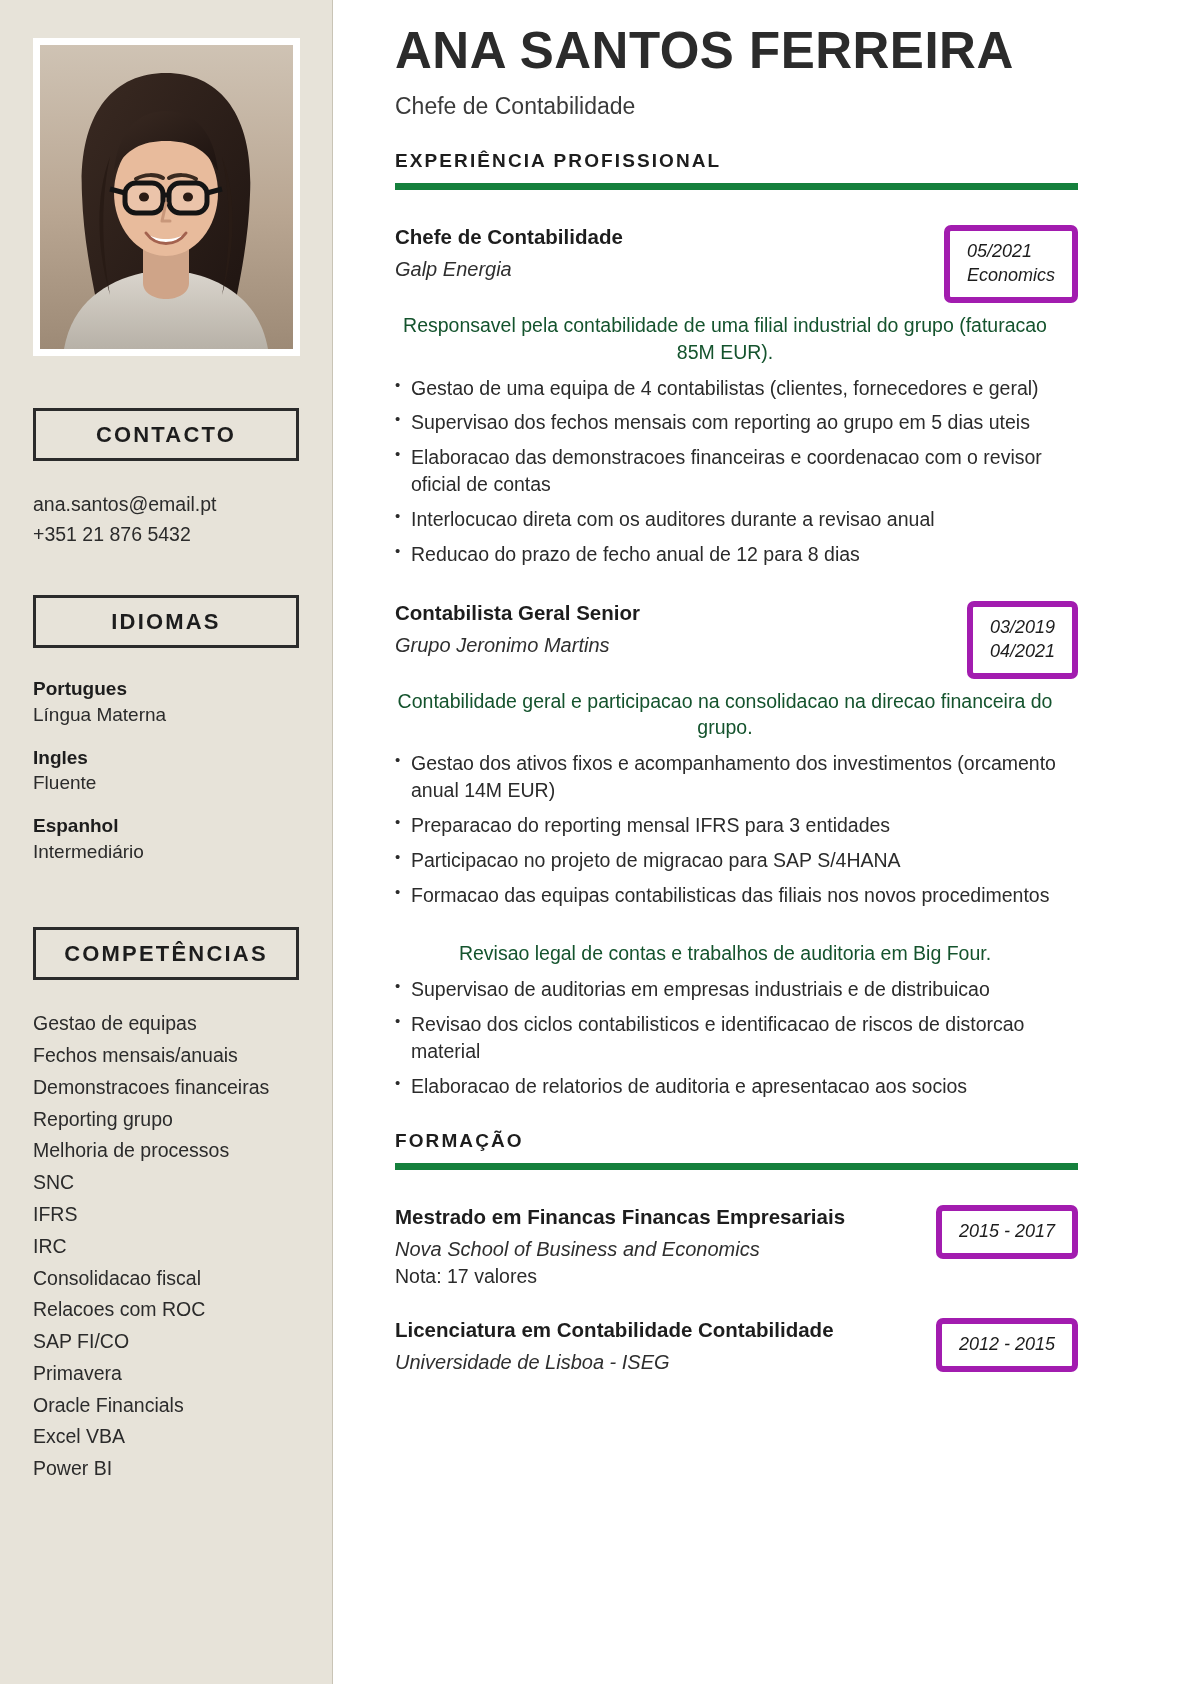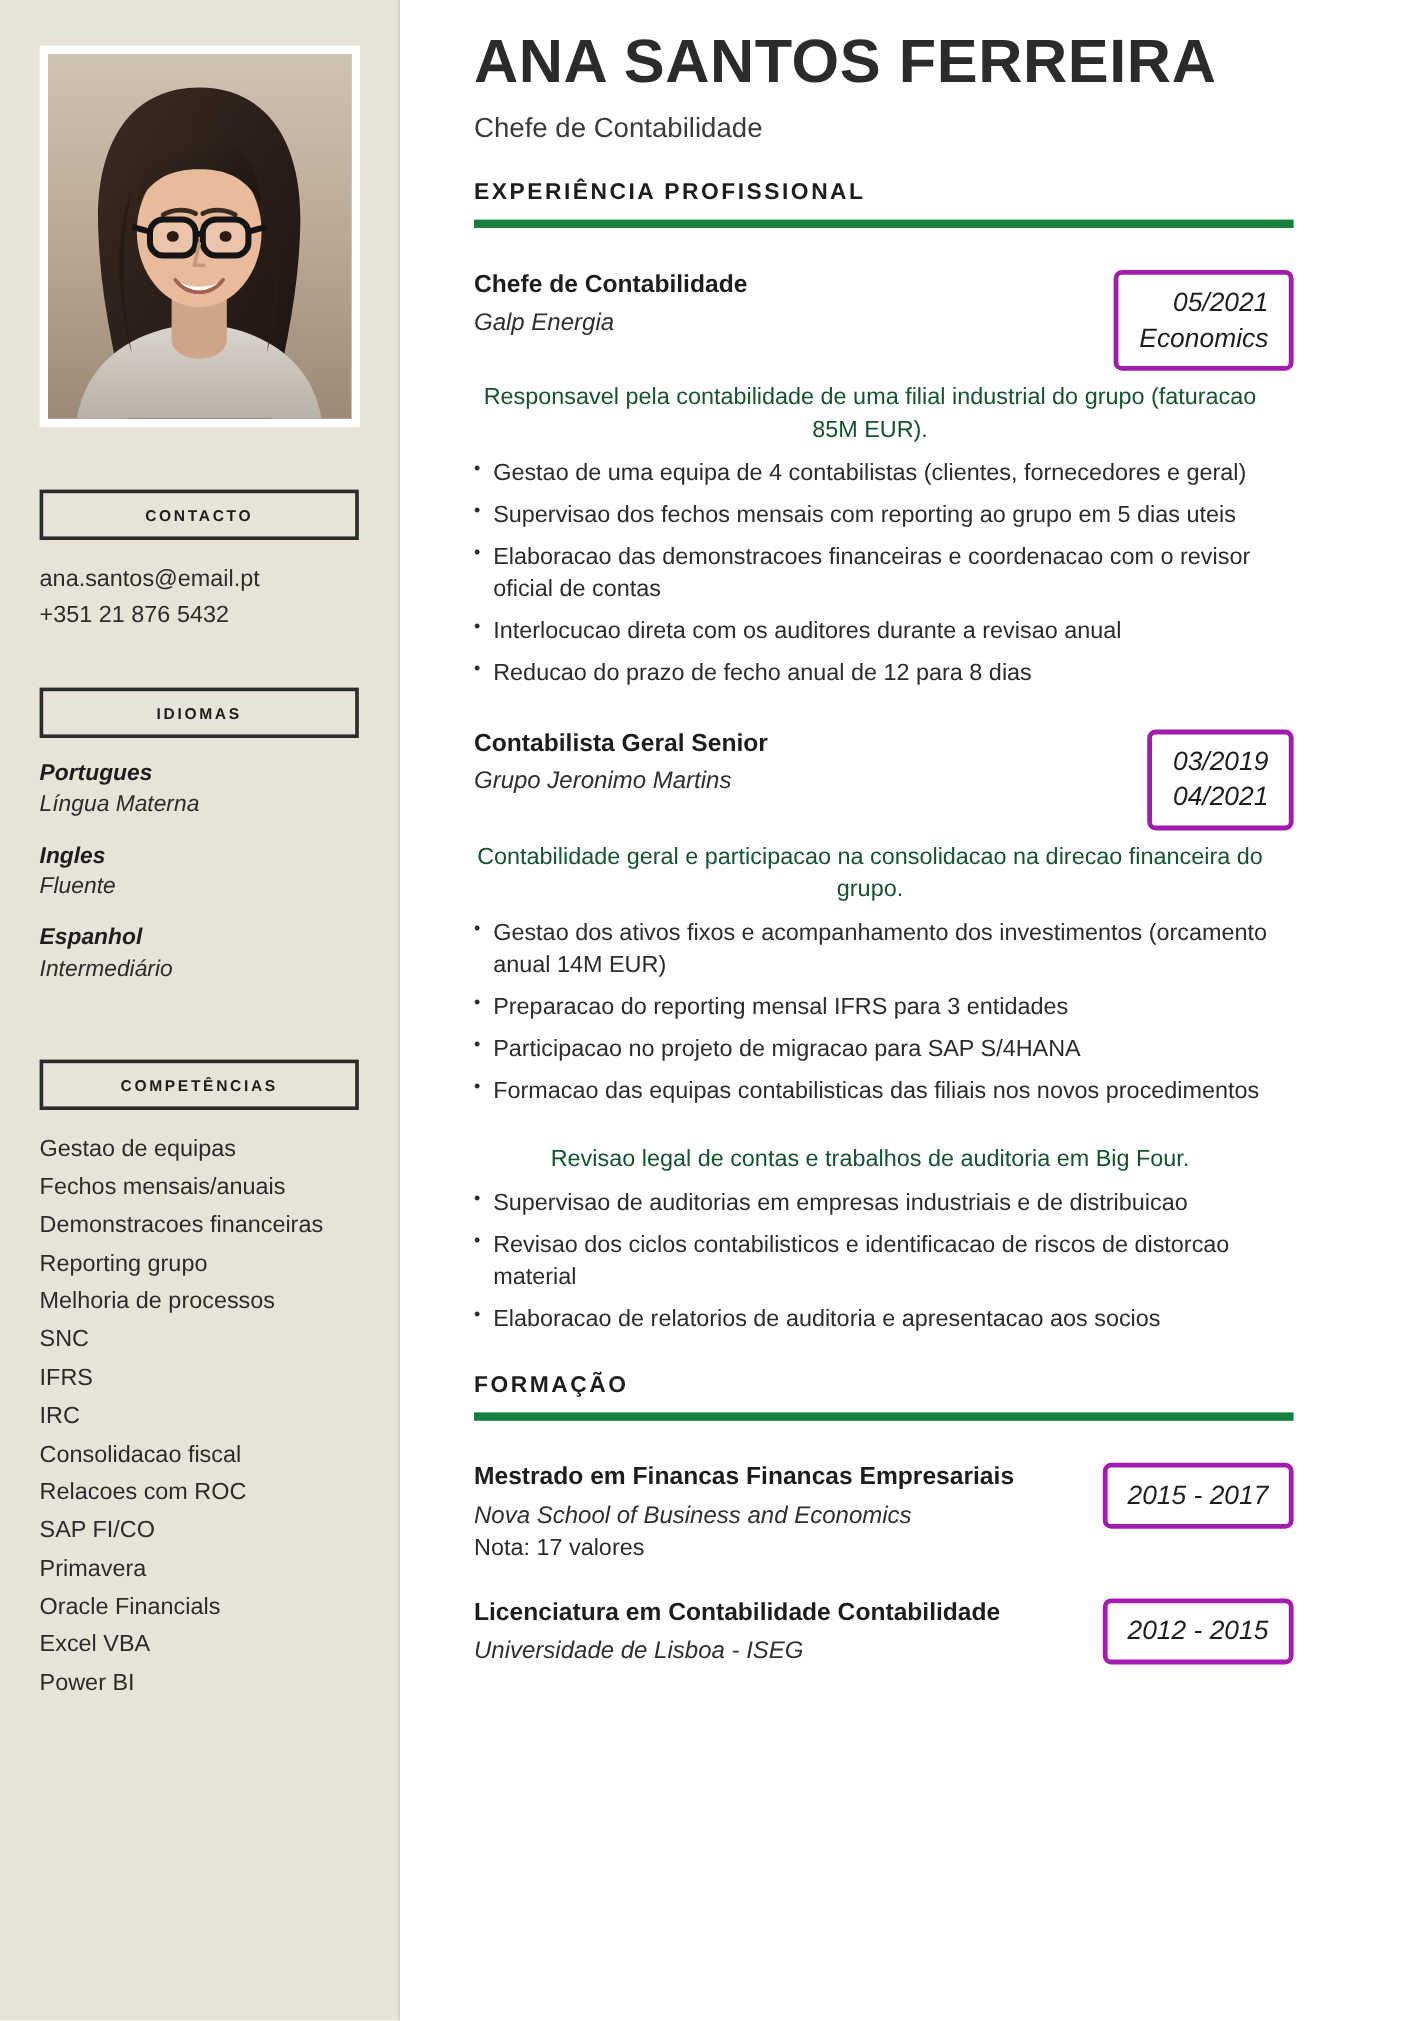--- a/index.html
+++ b/index.html
@@ -37,36 +37,36 @@
     width: 100%; height: 100%;
     overflow: hidden;
     position: relative;
     background: #b9a99a;
   }
   .photo svg { display: block; width: 100%; height: 100%; }
 
   .side-head {
     border: 3px solid #2b2b2b;
     text-align: center;
-    font-size: 13px;
+    font-size: 22px;
     font-weight: bold;
     letter-spacing: 2.2px;
     color: #1d1d1d;
     padding: 11px 4px 10px 4px;
-    margin-bottom: 17px;
+    margin-bottom: 28px;
   }
   .contact-line {
     font-size: 19.5px;
     color: #2b2b2b;
     line-height: 1.55;
   }
   .gap-after-contact { height: 46px; }
   .gap-after-langs { height: 46px; }
 
-  .lang-item { margin-bottom: 17px; font-style: italic; }
+  .lang-item { margin-bottom: 17px; }
   .lang-name {
     font-size: 19px;
     font-weight: bold;
     color: #1d1d1d;
     line-height: 1.35;
   }
   .lang-level {
     font-size: 19px;
     color: #2b2b2b;
     line-height: 1.35;
@@ -121,25 +121,25 @@
     line-height: 1.4;
     margin-bottom: 3px;
   }
   .org {
     font-size: 20px;
     font-style: italic;
     color: #2f2f2f;
     line-height: 1.4;
   }
   .date-badge {
-    border: 4px solid #a21caf;
+    border: 6px solid #a21caf;
     border-radius: 7px;
     padding: 8px 17px 9px 17px;
-    text-align: right;
-    font-size: 22px;
+    text-align: left;
+    font-size: 18px;
     font-style: italic;
     color: #1d1d1d;
     line-height: 1.35;
     white-space: nowrap;
     flex: 0 0 auto;
     margin-top: 2px;
   }
   .summary {
     font-size: 19.5px;
     color: #14532d;

